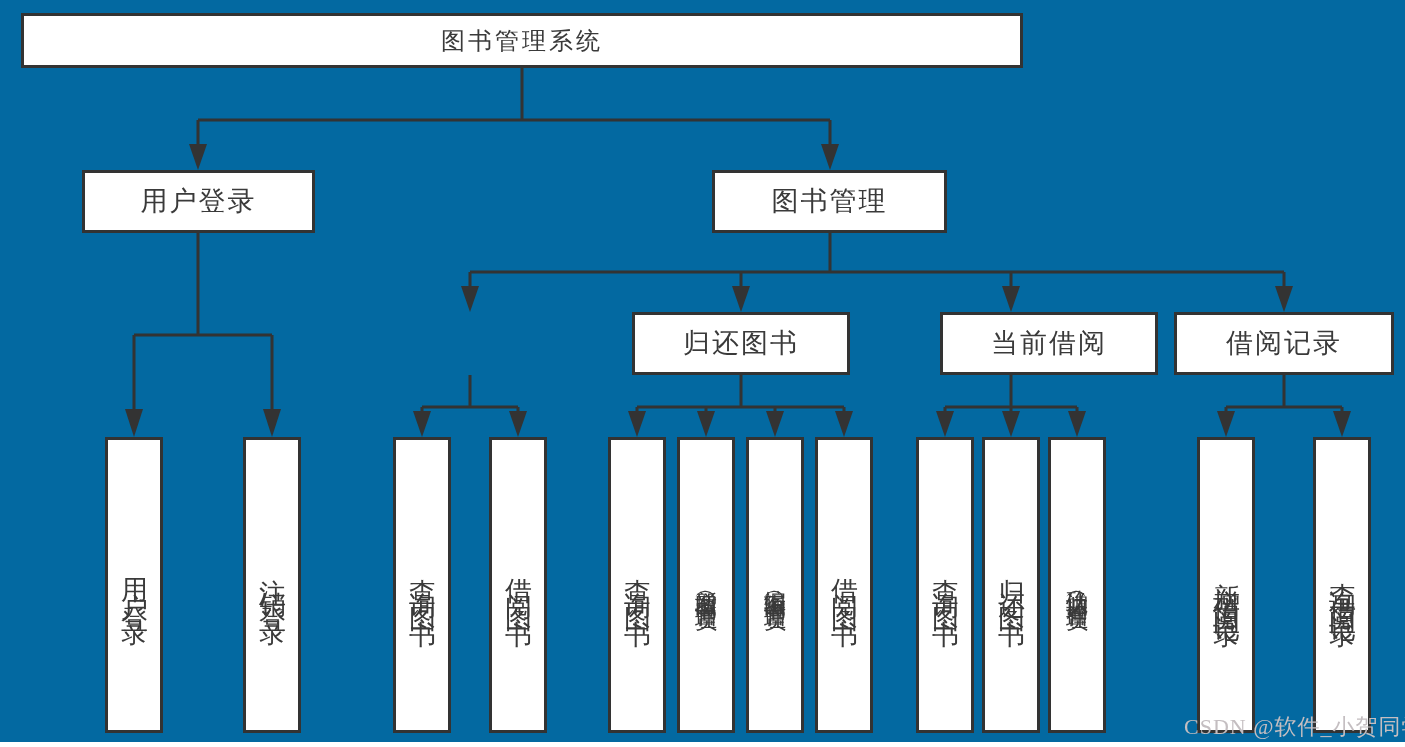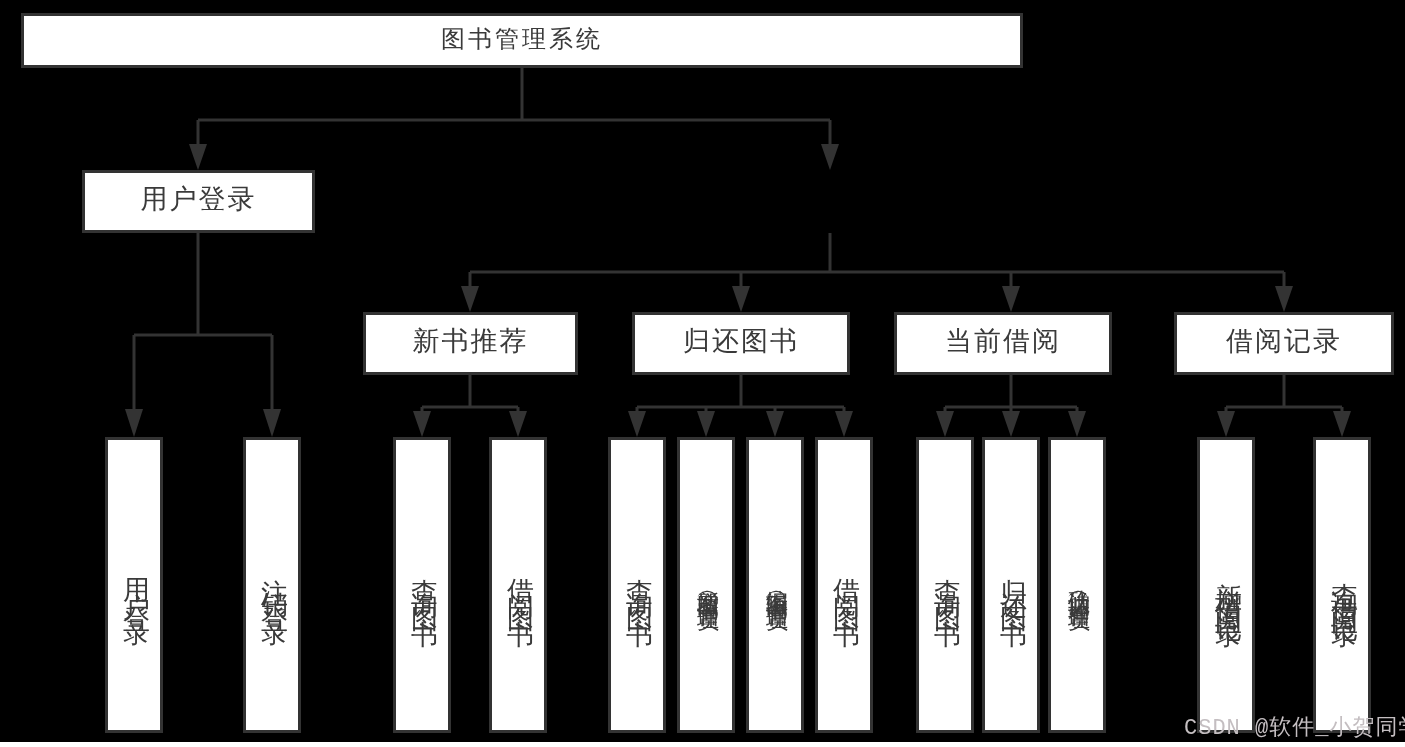--- a/index.html
+++ b/index.html
@@ -1,18 +1,18 @@
 <!DOCTYPE html>
 <html><head>
 <meta charset="utf-8">
 <style>
   html,body{margin:0;padding:0;background:#ffffff;}
   .stage{
-    position:relative;width:1405px;height:742px;background:#000000;overflow:hidden;
-    font-family:Liberation Mono, monospace;color:#3a3a3a;
+    position:relative;width:1405px;height:742px;background:#0369a1;overflow:hidden;
+    font-family:Liberation Serif, serif;color:#3a3a3a;
   }
   .wires{position:absolute;left:0;top:0;z-index:0;}
   .node{
     position:absolute;box-sizing:border-box;border:3px solid #333333;background:#ffffff;
     display:flex;align-items:center;justify-content:center;z-index:1;
     font-size:27px;letter-spacing:2px;line-height:1;white-space:nowrap;
   }
   .root{font-size:24px;letter-spacing:3px;}
   .vnode{
     writing-mode:vertical-rl;text-orientation:mixed;white-space:normal;
@@ -69,24 +69,24 @@
     <g stroke="#333333" stroke-width="3" fill="#333333">
       <path d="M1284 375 V407 M1226 407 H1342 M1226 407 V415 M1342 407 V415" fill="none"></path>
       <polygon points="1217,411 1235,411 1226,437" stroke="none"></polygon>
       <polygon points="1333,411 1351,411 1342,437" stroke="none"></polygon>
     </g>
   </svg>
 
   <div class="node root" style="left:21px;top:13px;width:1002px;height:55px">图书管理系统</div>
 
   <div class="node" style="left:82px;top:170px;width:233px;height:63px">用户登录</div>
+  <div class="node" style="left:712px;top:170px;width:235px;height:63px">图书管理</div>
 
-  <div class="node" style="left:363px;top:312px;width:215px;height:63px">新书推荐</div>
   <div class="node" style="left:632px;top:312px;width:218px;height:63px">归还图书</div>
-  <div class="node" style="left:894px;top:312px;width:218px;height:63px">当前借阅</div>
+  <div class="node" style="left:940px;top:312px;width:218px;height:63px">当前借阅</div>
   <div class="node" style="left:1174px;top:312px;width:220px;height:63px">借阅记录</div>
 
   <div class="node vnode len4" style="left:105px;top:437px;width:58px;height:296px">用户登录</div>
   <div class="node vnode len4" style="left:243px;top:437px;width:58px;height:296px">注销登录</div>
 
   <div class="node vnode len4" style="left:393px;top:437px;width:58px;height:296px">查询图书</div>
   <div class="node vnode len4" style="left:489px;top:437px;width:58px;height:296px">借阅图书</div>
 
   <div class="node vnode len4" style="left:608px;top:437px;width:58px;height:296px">查询图书</div>
   <div class="node vnode len9" style="left:677px;top:437px;width:58px;height:296px">新增图书（管理员）</div>

